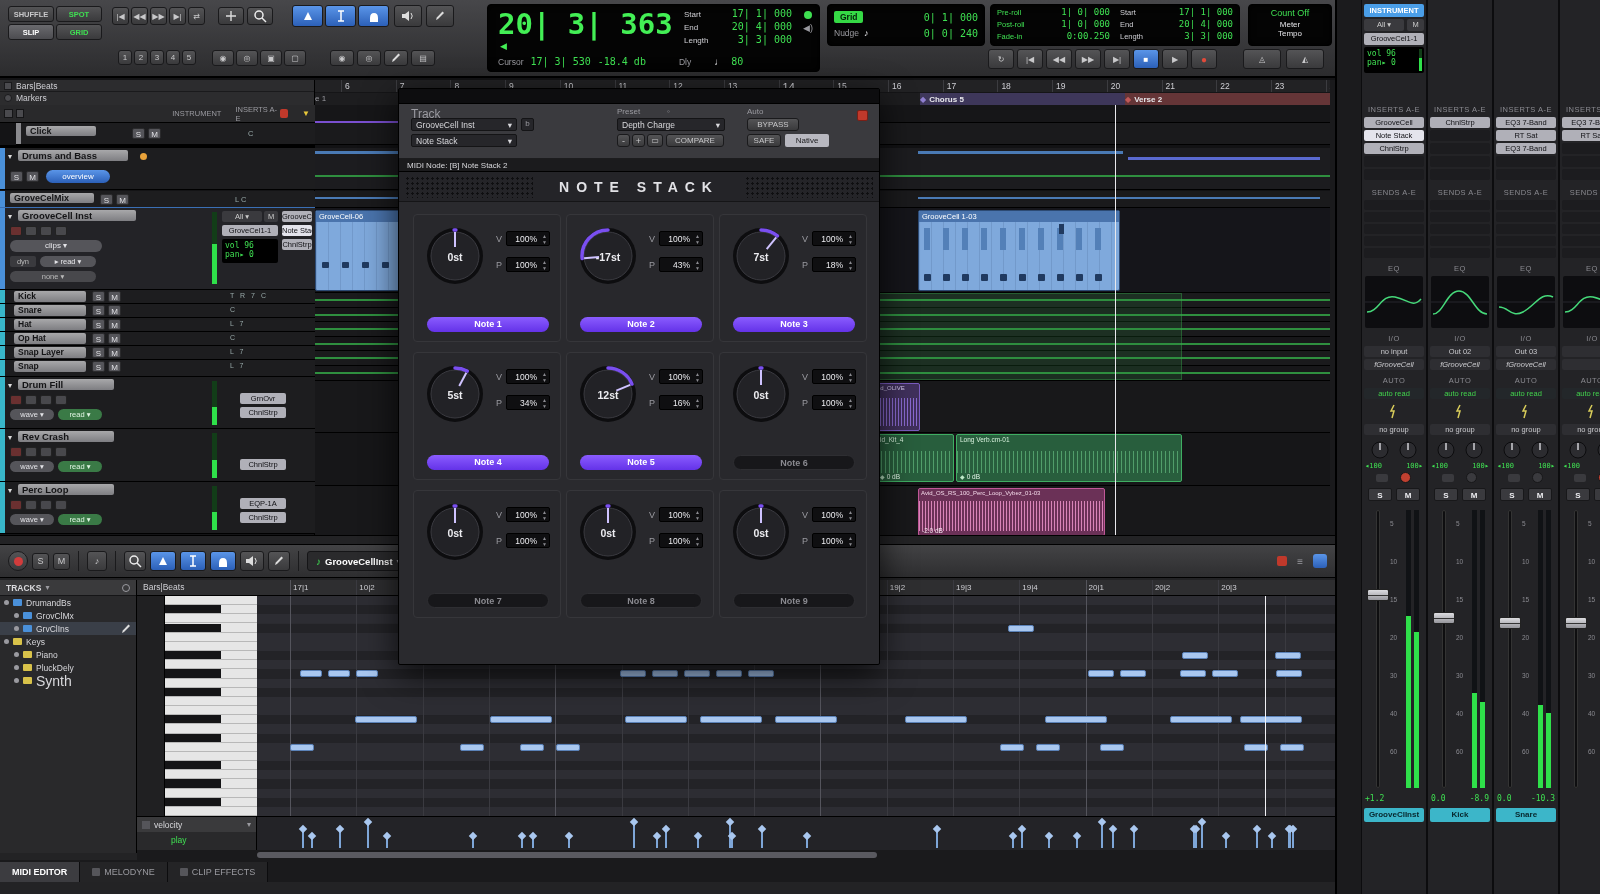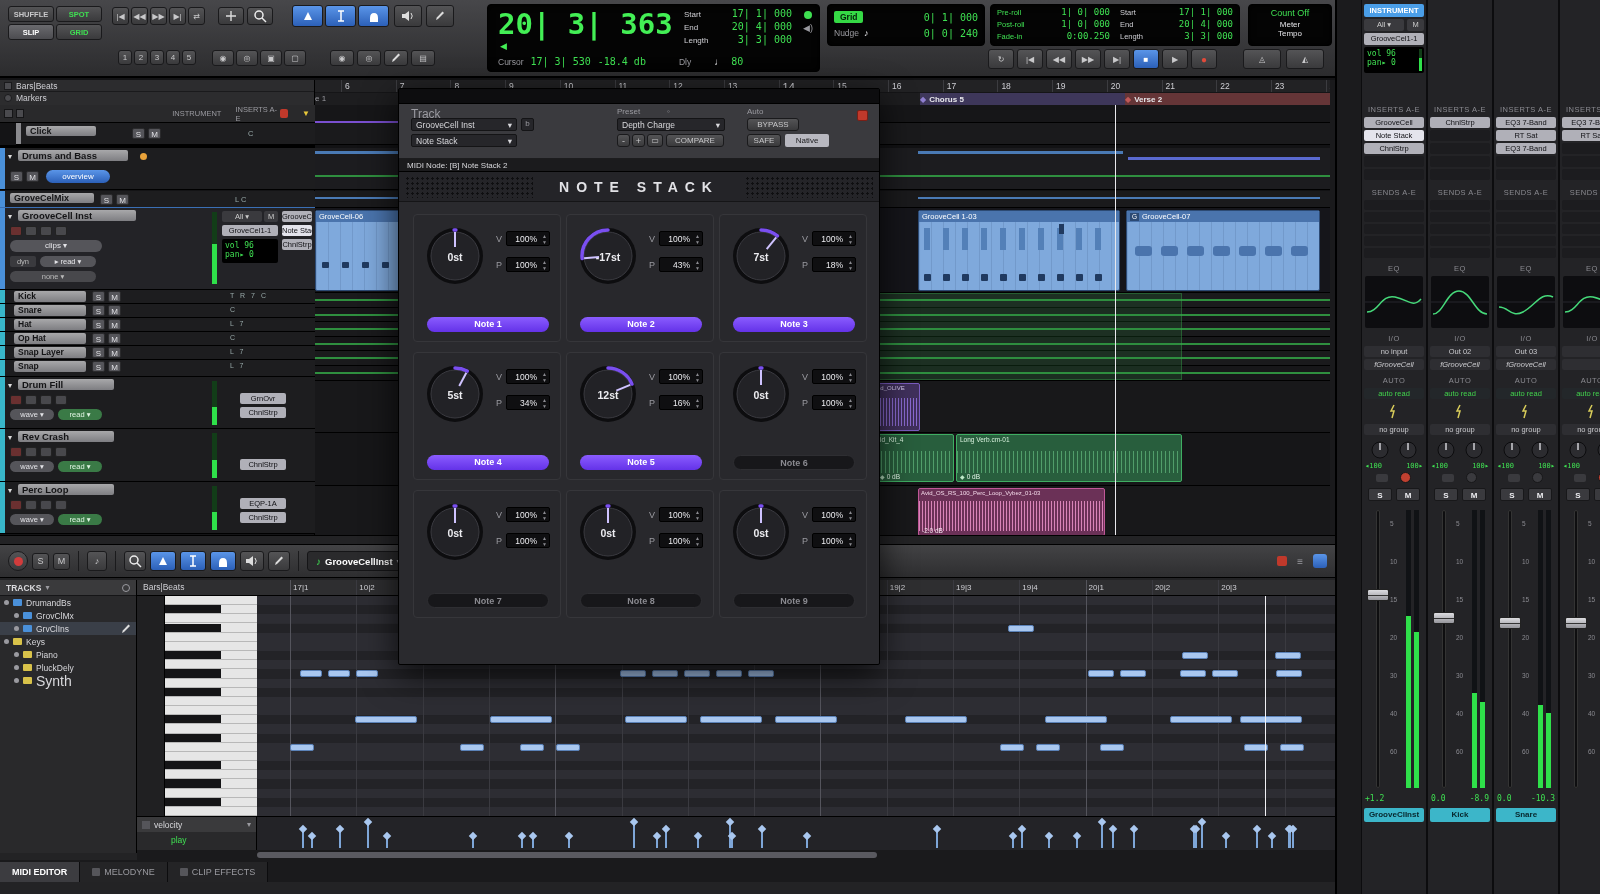--- a/index.html
+++ b/index.html
@@ -479,35 +479,20 @@
           <div style="position: absolute; left: 100px; top: 52px; width: 7px; height: 7px; background: rgb(32, 58, 96); border-radius: 1px;"></div>
           <div style="position: absolute; left: 119px; top: 6px; width: 6px; height: 22px; background: rgb(83, 128, 184);"></div>
           <div style="position: absolute; left: 119px; top: 52px; width: 7px; height: 7px; background: rgb(32, 58, 96); border-radius: 1px;"></div>
           <div style="position: absolute; left: 138px; top: 6px; width: 6px; height: 22px; background: rgb(83, 128, 184);"></div>
           <div style="position: absolute; left: 138px; top: 52px; width: 7px; height: 7px; background: rgb(32, 58, 96); border-radius: 1px;"></div>
           <div style="position: absolute; left: 157px; top: 6px; width: 6px; height: 22px; background: rgb(83, 128, 184);"></div>
           <div style="position: absolute; left: 157px; top: 52px; width: 7px; height: 7px; background: rgb(32, 58, 96); border-radius: 1px;"></div>
           <div style="position: absolute; left: 176px; top: 6px; width: 6px; height: 22px; background: rgb(83, 128, 184);"></div>
           <div style="position: absolute; left: 176px; top: 52px; width: 7px; height: 7px; background: rgb(32, 58, 96); border-radius: 1px;"></div>
           <div style="position: absolute; left: 140px; top: 2px; width: 5px; height: 10px; background: rgb(32, 58, 96);"></div>
-        </div>
-      </div>
-      <div style="position: absolute; left: 811px; top: 105px; width: 194px; height: 81px; background: rgb(127, 169, 220); border: 1px solid rgb(44, 74, 116); border-radius: 2px; overflow: hidden;">
-        <div style="height: 11px; background: rgb(74, 116, 173); display: flex; align-items: center; gap: 3px; padding: 0px 3px;">
-          <div style="width: 9px; height: 8px; background: rgb(44, 74, 116); color: rgb(255, 255, 255); font-size: 6.5px; text-align: center; line-height: 8px;">G</div>
-          <div style="font-size: 7.5px; color: rgb(255, 255, 255); white-space: nowrap;">GrooveCell-07</div>
-        </div>
-        <div style="position: relative; height: 70px; background: repeating-linear-gradient(90deg, rgba(20, 40, 80, 0.12) 0px, rgba(20, 40, 80, 0.12) 1px, transparent 1px, transparent 12px);">
-          <div style="position: absolute; left: 8px; top: 24px; width: 17px; height: 10px; background: rgb(74, 116, 173); border-radius: 3px;"></div>
-          <div style="position: absolute; left: 34px; top: 24px; width: 17px; height: 10px; background: rgb(74, 116, 173); border-radius: 3px;"></div>
-          <div style="position: absolute; left: 60px; top: 24px; width: 17px; height: 10px; background: rgb(74, 116, 173); border-radius: 3px;"></div>
-          <div style="position: absolute; left: 86px; top: 24px; width: 17px; height: 10px; background: rgb(74, 116, 173); border-radius: 3px;"></div>
-          <div style="position: absolute; left: 112px; top: 24px; width: 17px; height: 10px; background: rgb(74, 116, 173); border-radius: 3px;"></div>
-          <div style="position: absolute; left: 138px; top: 24px; width: 17px; height: 10px; background: rgb(74, 116, 173); border-radius: 3px;"></div>
-          <div style="position: absolute; left: 164px; top: 24px; width: 17px; height: 10px; background: rgb(74, 116, 173); border-radius: 3px;"></div>
         </div>
       </div>
       <div style="position: absolute; left: 561px; top: 278px; width: 44px; height: 48px; background: rgb(64, 48, 92); border: 1px solid rgb(122, 92, 192); border-radius: 2px; overflow: hidden;">
         <div style="font-size: 6px; color: rgb(216, 205, 242); padding: 1px 2px; white-space: nowrap;">id_OLIVE</div>
         <div style="position: absolute; left: 0px; top: 14px; width: 100%; height: 28px; background: repeating-linear-gradient(90deg, rgb(138, 106, 208) 0px, rgb(138, 106, 208) 1px, transparent 1px, transparent 3px);"></div>
       </div>
       <div style="position: absolute; left: 561px; top: 329px; width: 78px; height: 48px; background: rgb(40, 94, 61); border: 1px solid rgb(63, 174, 98); border-radius: 2px; overflow: hidden;">
         <div style="font-size: 6.5px; color: rgb(216, 242, 221); padding: 1px 3px; white-space: nowrap;">id_Kit_4</div>
         <div style="position: absolute; left: 0px; top: 16px; width: 100%; height: 22px; background: repeating-linear-gradient(90deg, rgba(120, 220, 150, 0.5) 0px, rgba(120, 220, 150, 0.5) 1px, transparent 1px, transparent 4px);"></div>
         <div style="position: absolute; left: 3px; bottom: 1px; display: flex; gap: 2px; align-items: center;">

